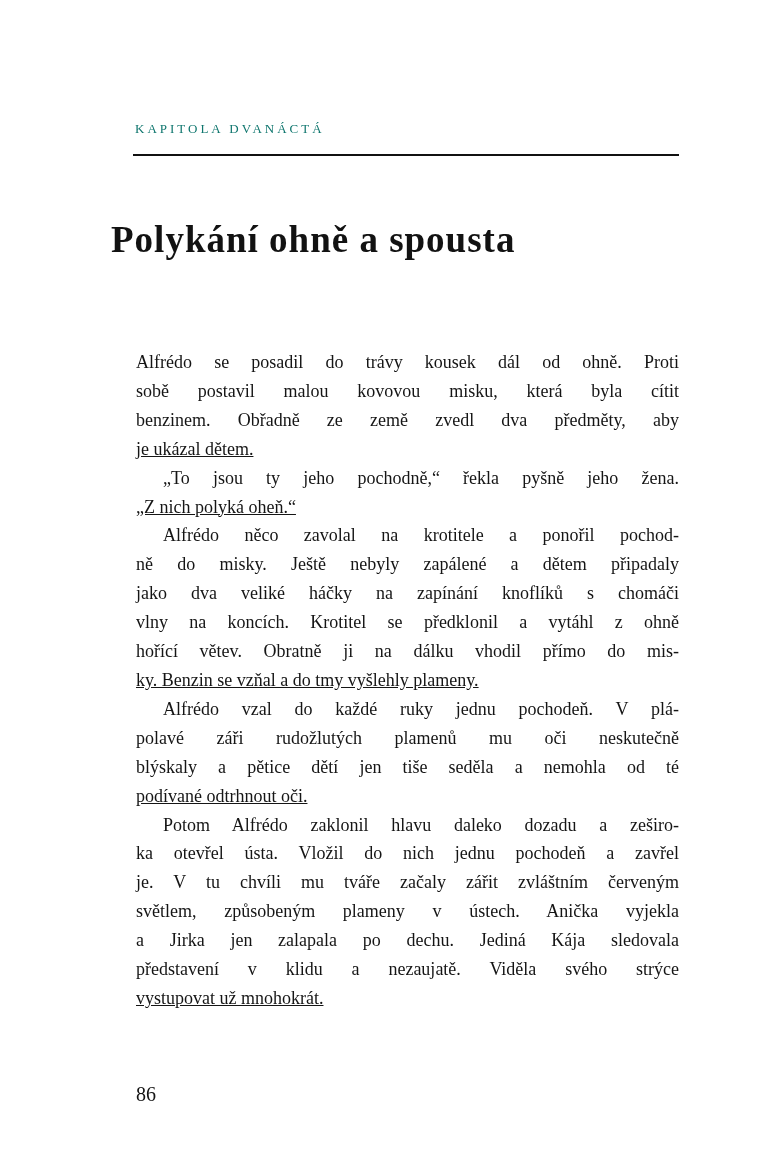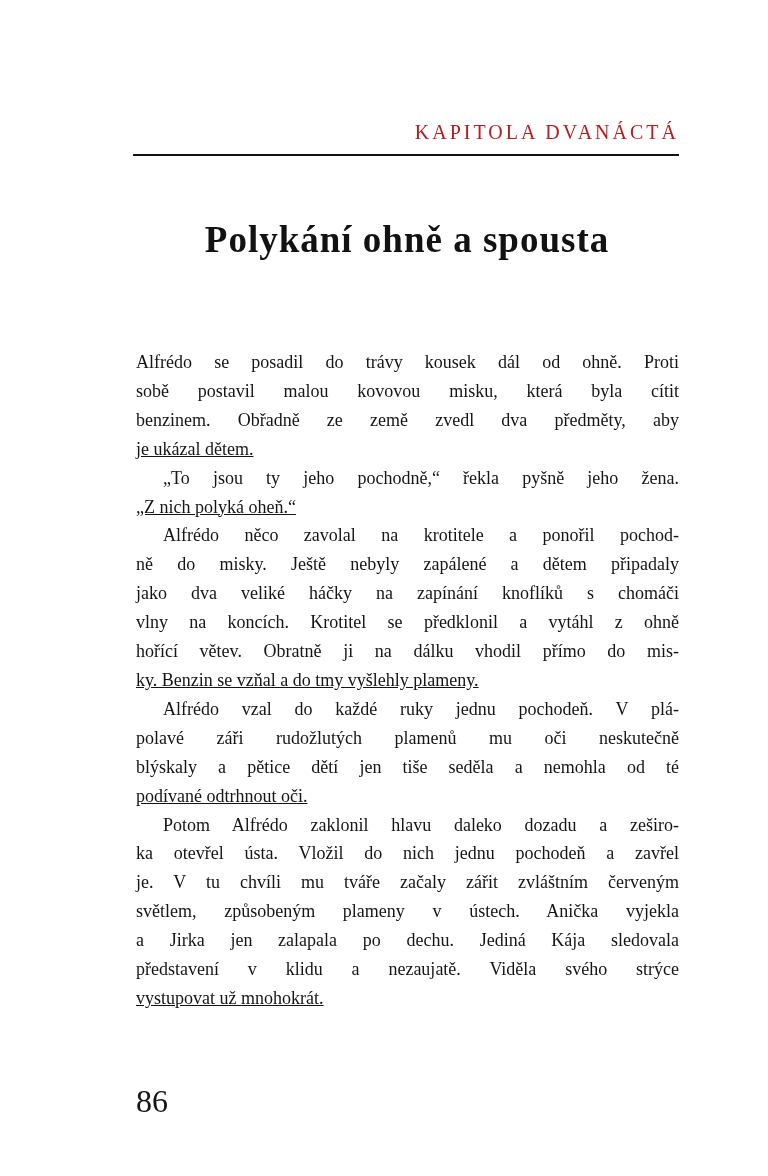--- a/index.html
+++ b/index.html
@@ -14,42 +14,42 @@
     background: #ffffff;
     color: #161616;
     font-family: "Liberation Serif", serif;
     overflow: hidden;
   }
   .running-head {
     position: absolute;
     top: 121px;
     left: 135px;
     width: 544px;
-    text-align: right;
-    font-size: 20px;
+    text-align: left;
+    font-size: 13px;
     letter-spacing: 3px;
-    color: #b91c1c;
+    color: #0f766e;
   }
   .rule {
     position: absolute;
     top: 154px;
     left: 133px;
     width: 546px;
     height: 0;
     border: none;
     border-top: 2px solid #111111;
     margin: 0;
   }
   .chapter-title {
     position: absolute;
     top: 216px;
     left: 111px;
     width: 592px;
     margin: 0;
-    text-align: center;
+    text-align: left;
     font-size: 37px;
     line-height: 48px;
     font-weight: bold;
     letter-spacing: 1px;
     color: #121212;
   }
   .body-text {
     position: absolute;
     top: 348px;
     left: 136px;
@@ -66,21 +66,21 @@
     text-align-last: left;
     text-decoration: underline;
   }
   .line.indent {
     text-indent: 27px;
   }
   .page-number {
     position: absolute;
     top: 1083px;
     left: 136px;
-    font-size: 32px;
+    font-size: 20px;
     color: #151515;
   }
 </style>
 </head>
 <body>
 
 <div class="page">
   <div class="running-head">KAPITOLA DVANÁCTÁ</div>
 
   <hr class="rule">

